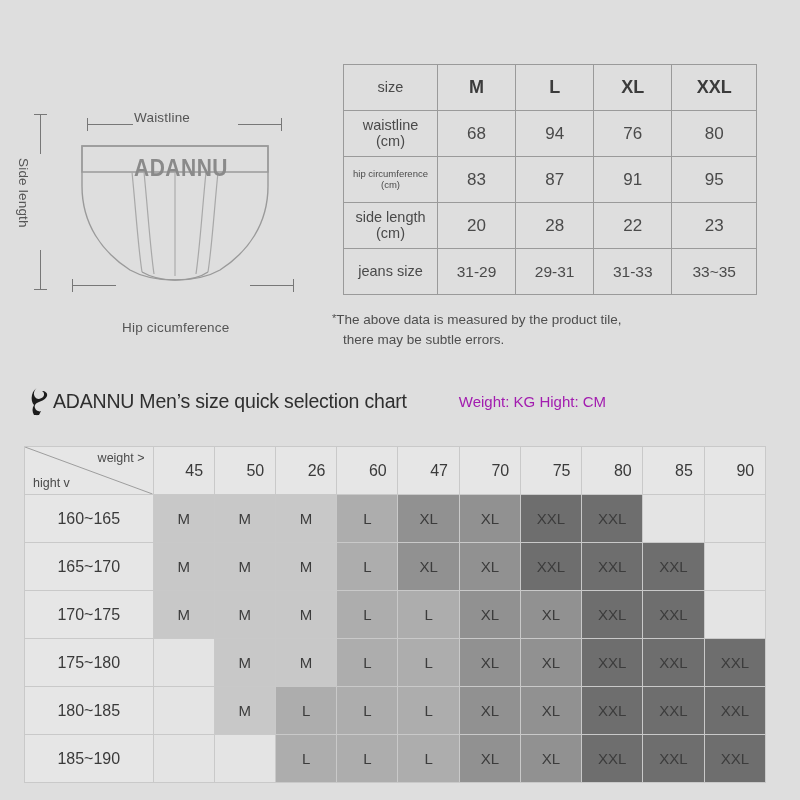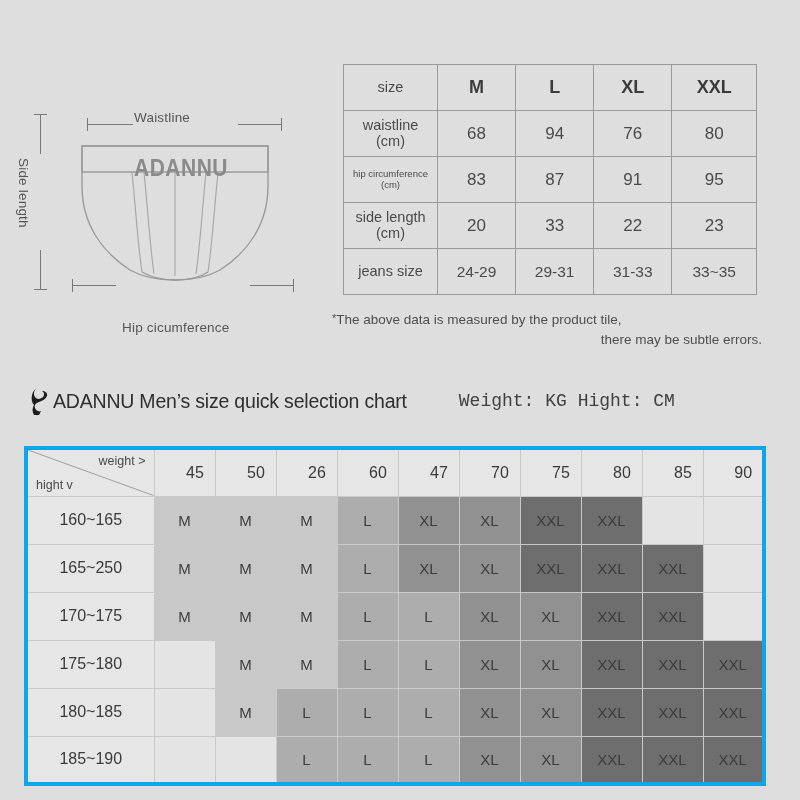--- a/index.html
+++ b/index.html
@@ -58,40 +58,40 @@
   #size-table td.rowhead.small { font-size: 9.5px; }
   #size-table td.colhead { font-size: 18px; font-weight: 600; color: #3b3b3b; }
   #size-table td.val { font-size: 17px; }
   #size-table td.jeans { font-size: 15.5px; }
 
   #note {
     position: absolute; left: 332px; top: 310px; width: 430px;
     font-size: 13.5px; line-height: 1.5; color: #4e4e4e;
   }
   #note .star { font-size: 11px; vertical-align: top; }
-  #note .l2 { display: block; padding-left: 11px; text-align: right; }
+  #note .l2 { display: block; padding-left: 11px; }
 
   
   #bottom-section { position: absolute; left: 0; top: 378px; width: 800px; }
 
   #title-row {
     position: relative; height: 46px; padding-left: 30px;
     display: flex; align-items: center;
   }
   #brand-logo { width: 22px; height: 30px; margin-right: 1px; flex: 0 0 auto; }
   #chart-title {
     font-size: 19.5px; color: #2f2f2f; white-space: nowrap; letter-spacing: -.2px;
   }
-  #units { margin-left: 52px; font-size: 18px; color: #404040; white-space: nowrap; font-family: Liberation Mono, monospace; }
+  #units { margin-left: 52px; font-size: 15px; color: #a21caf; white-space: nowrap; }
 
   
   #quick-table {
     position: absolute; left: 24px; top: 68px;
     border-collapse: collapse; width: 742px;
-    border: 4px solid #0ea5e9;
+    border: 1px solid #0ea5e9;
   }
   #quick-table td {
     border: 1px solid #c9c9c9;
     text-align: center; vertical-align: middle;
     height: 48px; font-size: 15px; color: #3c3c3c;
   }
   #quick-table td.corner {
     width: 128px; background: #e6e6e6; position: relative; padding: 0;
   }
   #quick-table td.hdr { background: #e6e6e6; font-size: 16px; color: #3a3a3a; width: 61px; padding-left: 22px; }
@@ -175,27 +175,27 @@
           <tr>
             <td class="rowhead small">hip circumference<br>(cm)</td>
             <td class="val">83</td>
             <td class="val">87</td>
             <td class="val">91</td>
             <td class="val">95</td>
           </tr>
           <tr>
             <td class="rowhead">side length<br>(cm)</td>
             <td class="val">20</td>
-            <td class="val">33</td>
+            <td class="val">28</td>
             <td class="val">22</td>
             <td class="val">23</td>
           </tr>
           <tr>
             <td class="rowhead">jeans size</td>
-            <td class="jeans">24-29</td>
+            <td class="jeans">31-29</td>
             <td class="jeans">29-31</td>
             <td class="jeans">31-33</td>
             <td class="jeans">33~35</td>
           </tr>
         </tbody>
     </table>
 
     <div id="note">
       <span class="star">*</span><span>The above data is measured by the product tile,</span>
       <span class="l2">there may be subtle errors.</span>
@@ -248,21 +248,21 @@
             <td class="s-M">M</td>
             <td class="s-L">L</td>
             <td class="s-XL">XL</td>
             <td class="s-XL">XL</td>
             <td class="s-XXL">XXL</td>
             <td class="s-XXL">XXL</td>
             <td class="s-empty"></td>
             <td class="s-empty"></td>
           </tr>
           <tr>
-            <td class="rowlabel">165~250</td>
+            <td class="rowlabel">165~170</td>
             <td class="s-M">M</td>
             <td class="s-M">M</td>
             <td class="s-M">M</td>
             <td class="s-L">L</td>
             <td class="s-XL">XL</td>
             <td class="s-XL">XL</td>
             <td class="s-XXL">XXL</td>
             <td class="s-XXL">XXL</td>
             <td class="s-XXL">XXL</td>
             <td class="s-empty"></td>

